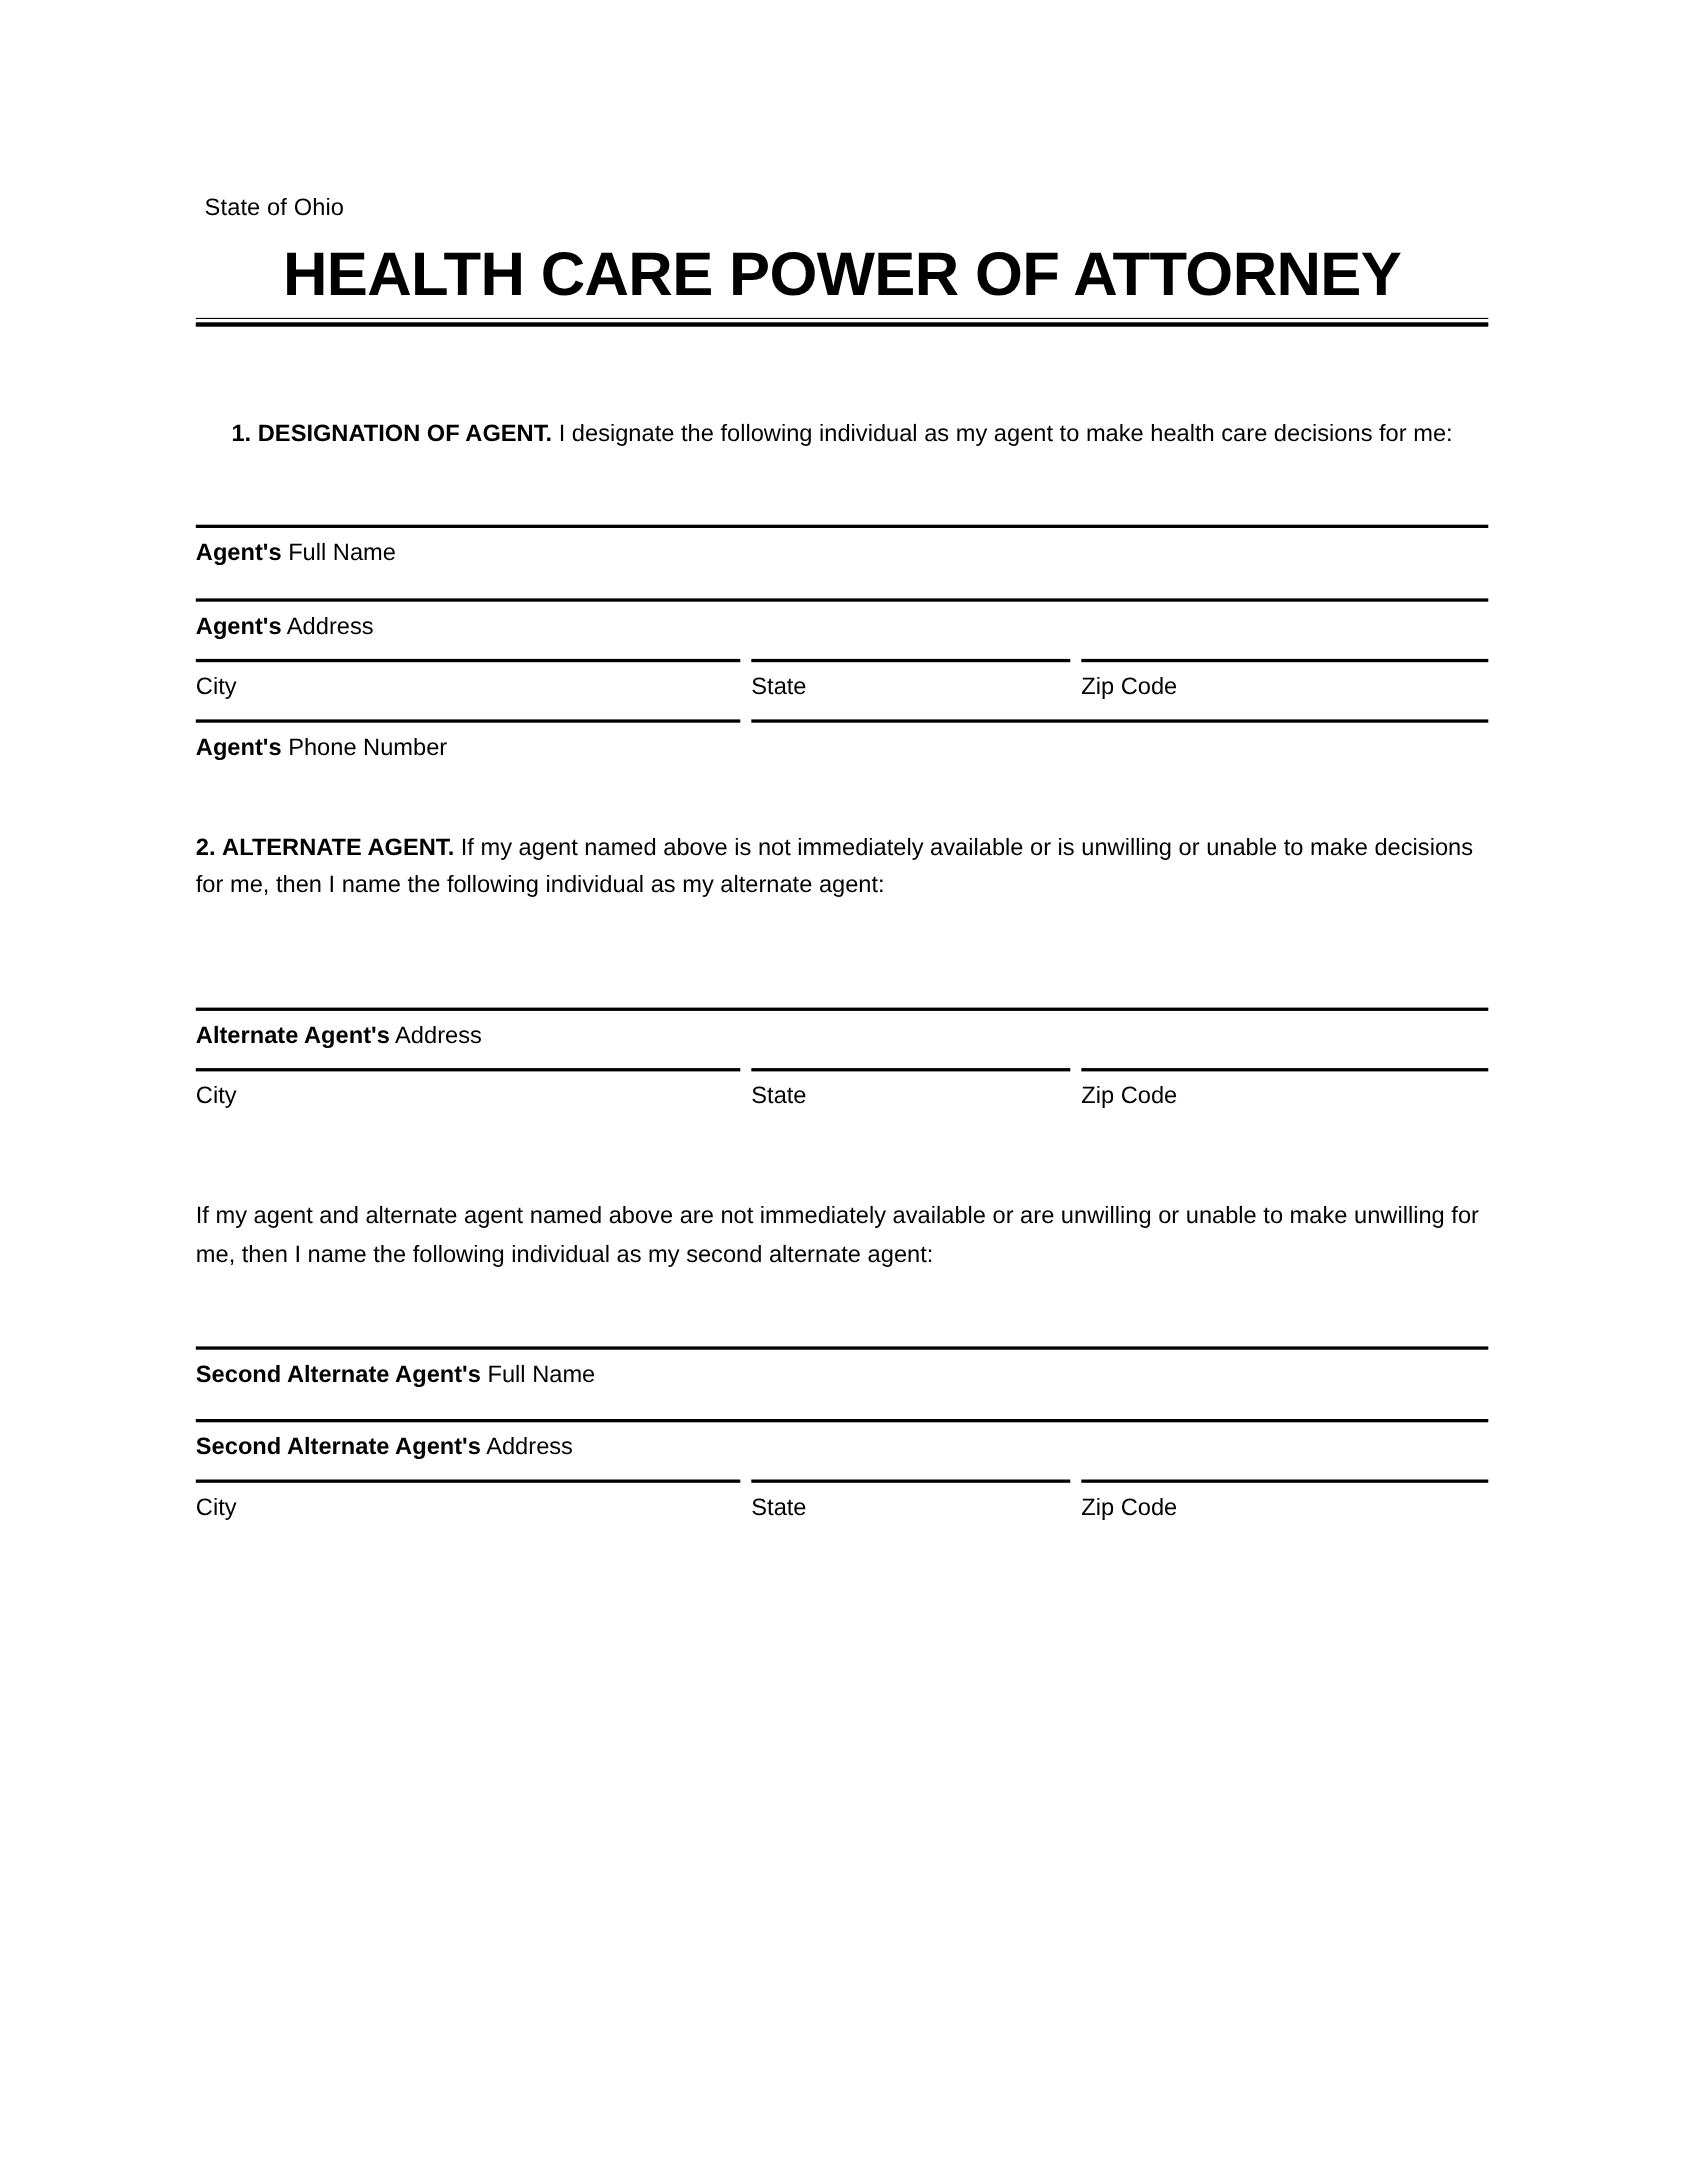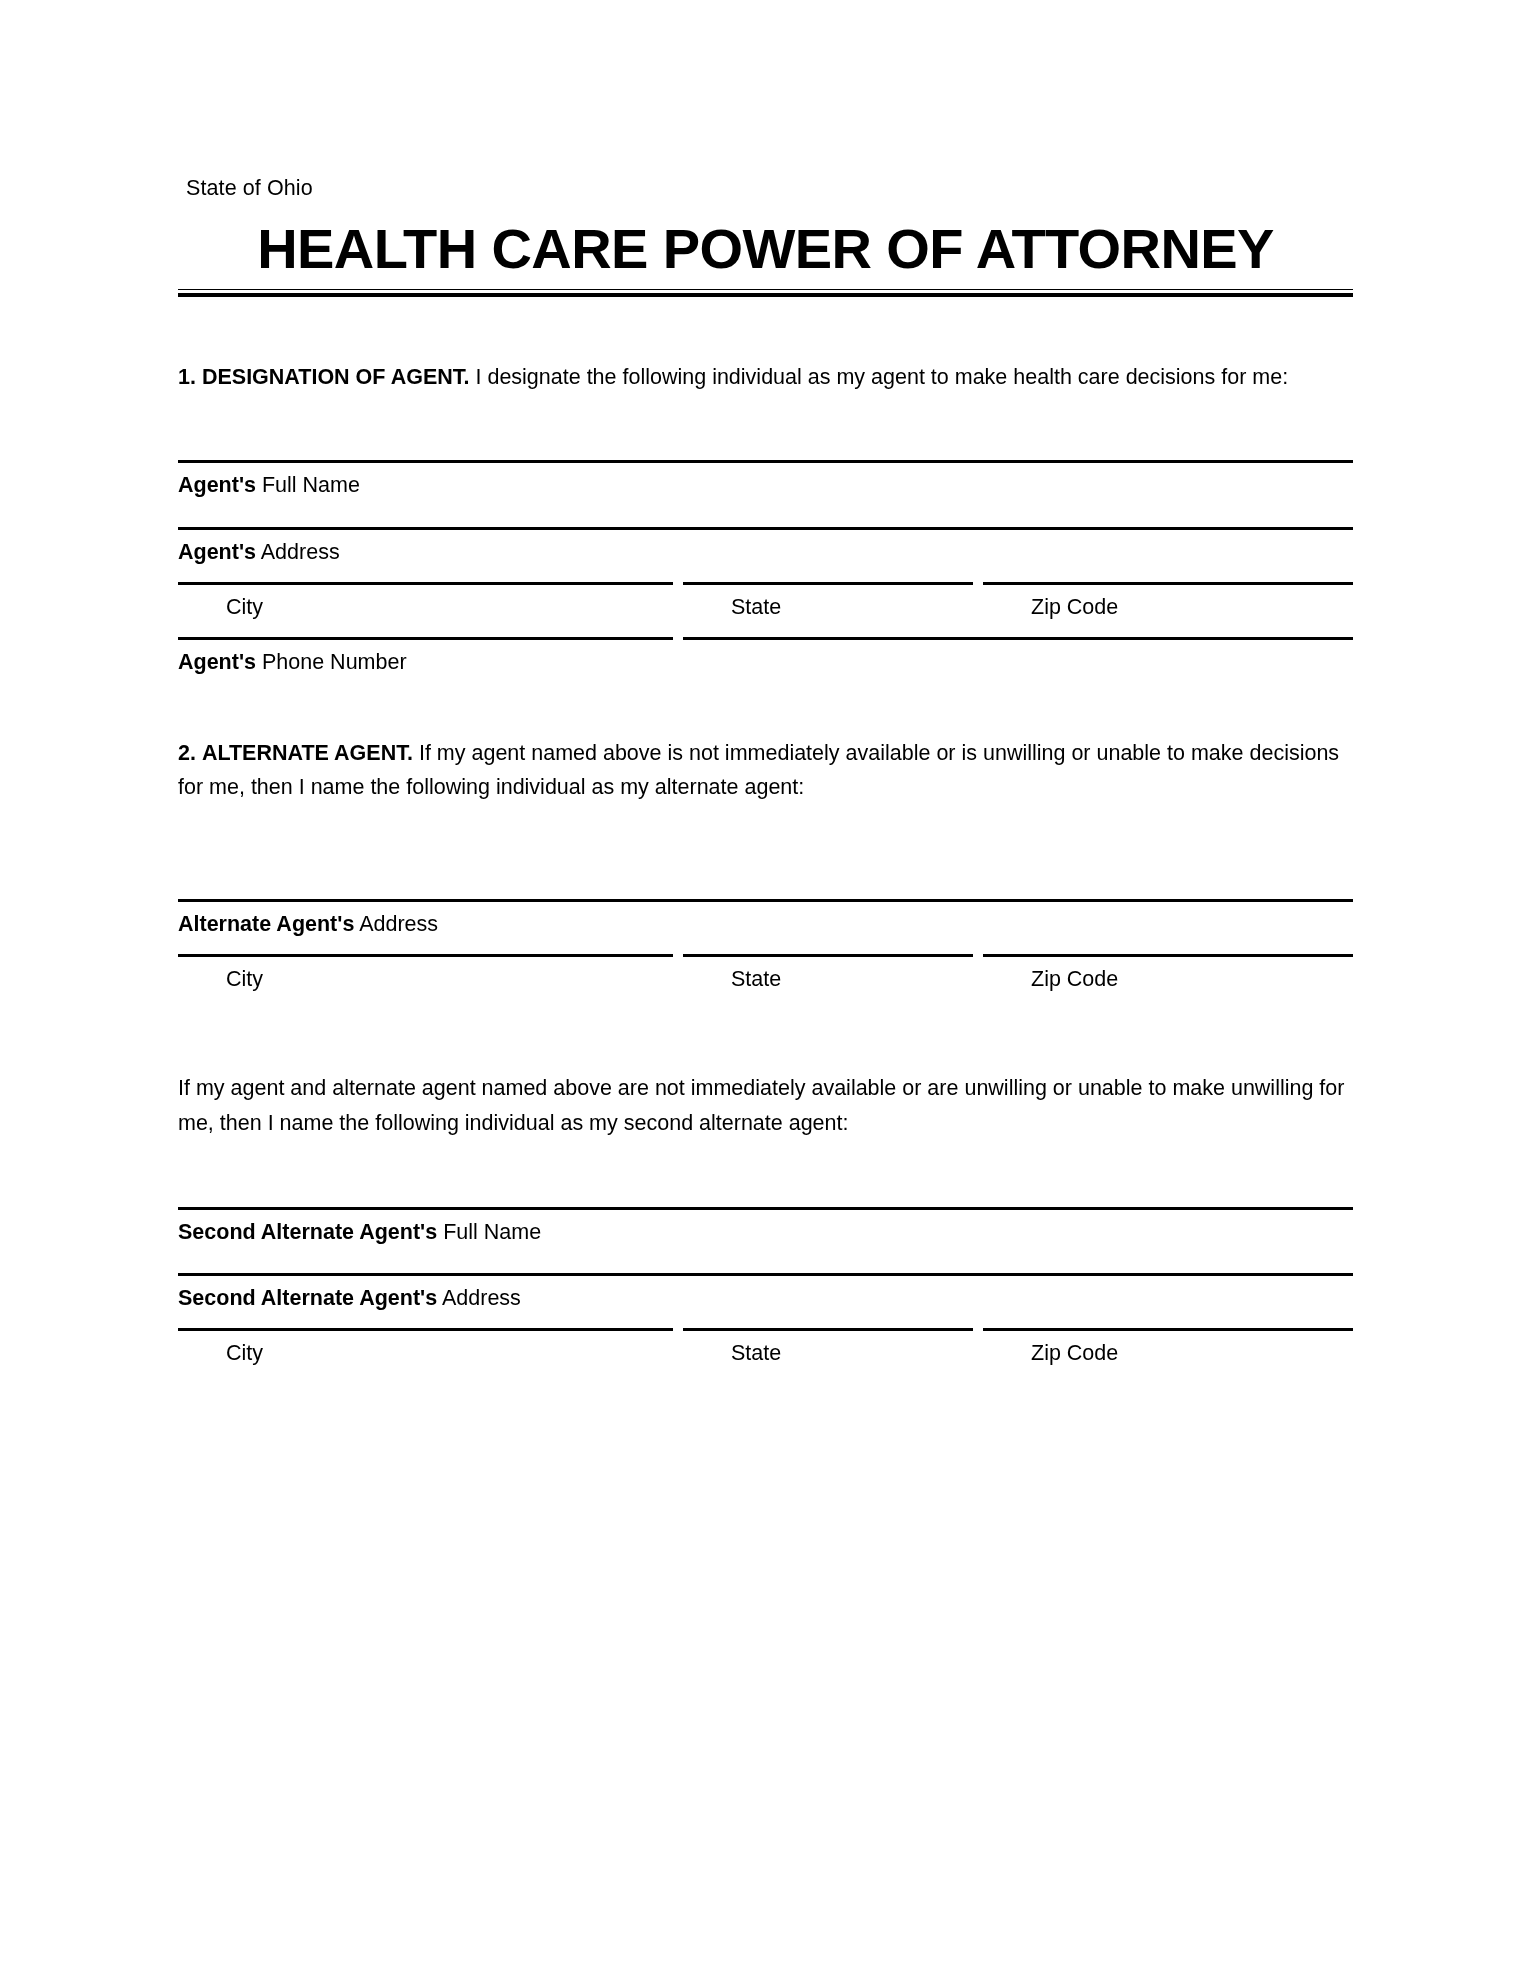--- a/index.html
+++ b/index.html
@@ -61,21 +61,21 @@
   .para {
     font-size: 21.5px;
     line-height: 1.62;
     margin: 0;
     text-align: left;
   }
   .para b {
     font-weight: bold;
   }
 
-  .sec1 { margin-top: 63px; }
+  .sec1 { margin-top: 80px; text-align: center; }
   .sec2 { margin-top: 60px; }
   .sec3 { margin-top: 62px; }
 
   
   .fields {
     margin-top: 10px;
   }
 
   .field-row {
     position: relative;
@@ -120,21 +120,21 @@
     padding-bottom: 0;
   }
   .caption b { font-weight: bold; }
 
   .caption-row {
     display: flex;
     font-size: 21.5px;
     line-height: 1.2;
     padding-top: 10px;
   }
-  .caption-row .c-city  { width: 505px; margin-left: 48px; }
+  .caption-row .c-city  { width: 505px; }
   .caption-row .c-state { width: 300px; }
   .caption-row .c-zip   { flex: 1; }
   .spacer-md { height: 28px; }
   .spacer-sm { height: 16px; }
 
   .gap-before-first { height: 56px; }
 </style>
 </head>
 <body>
 

